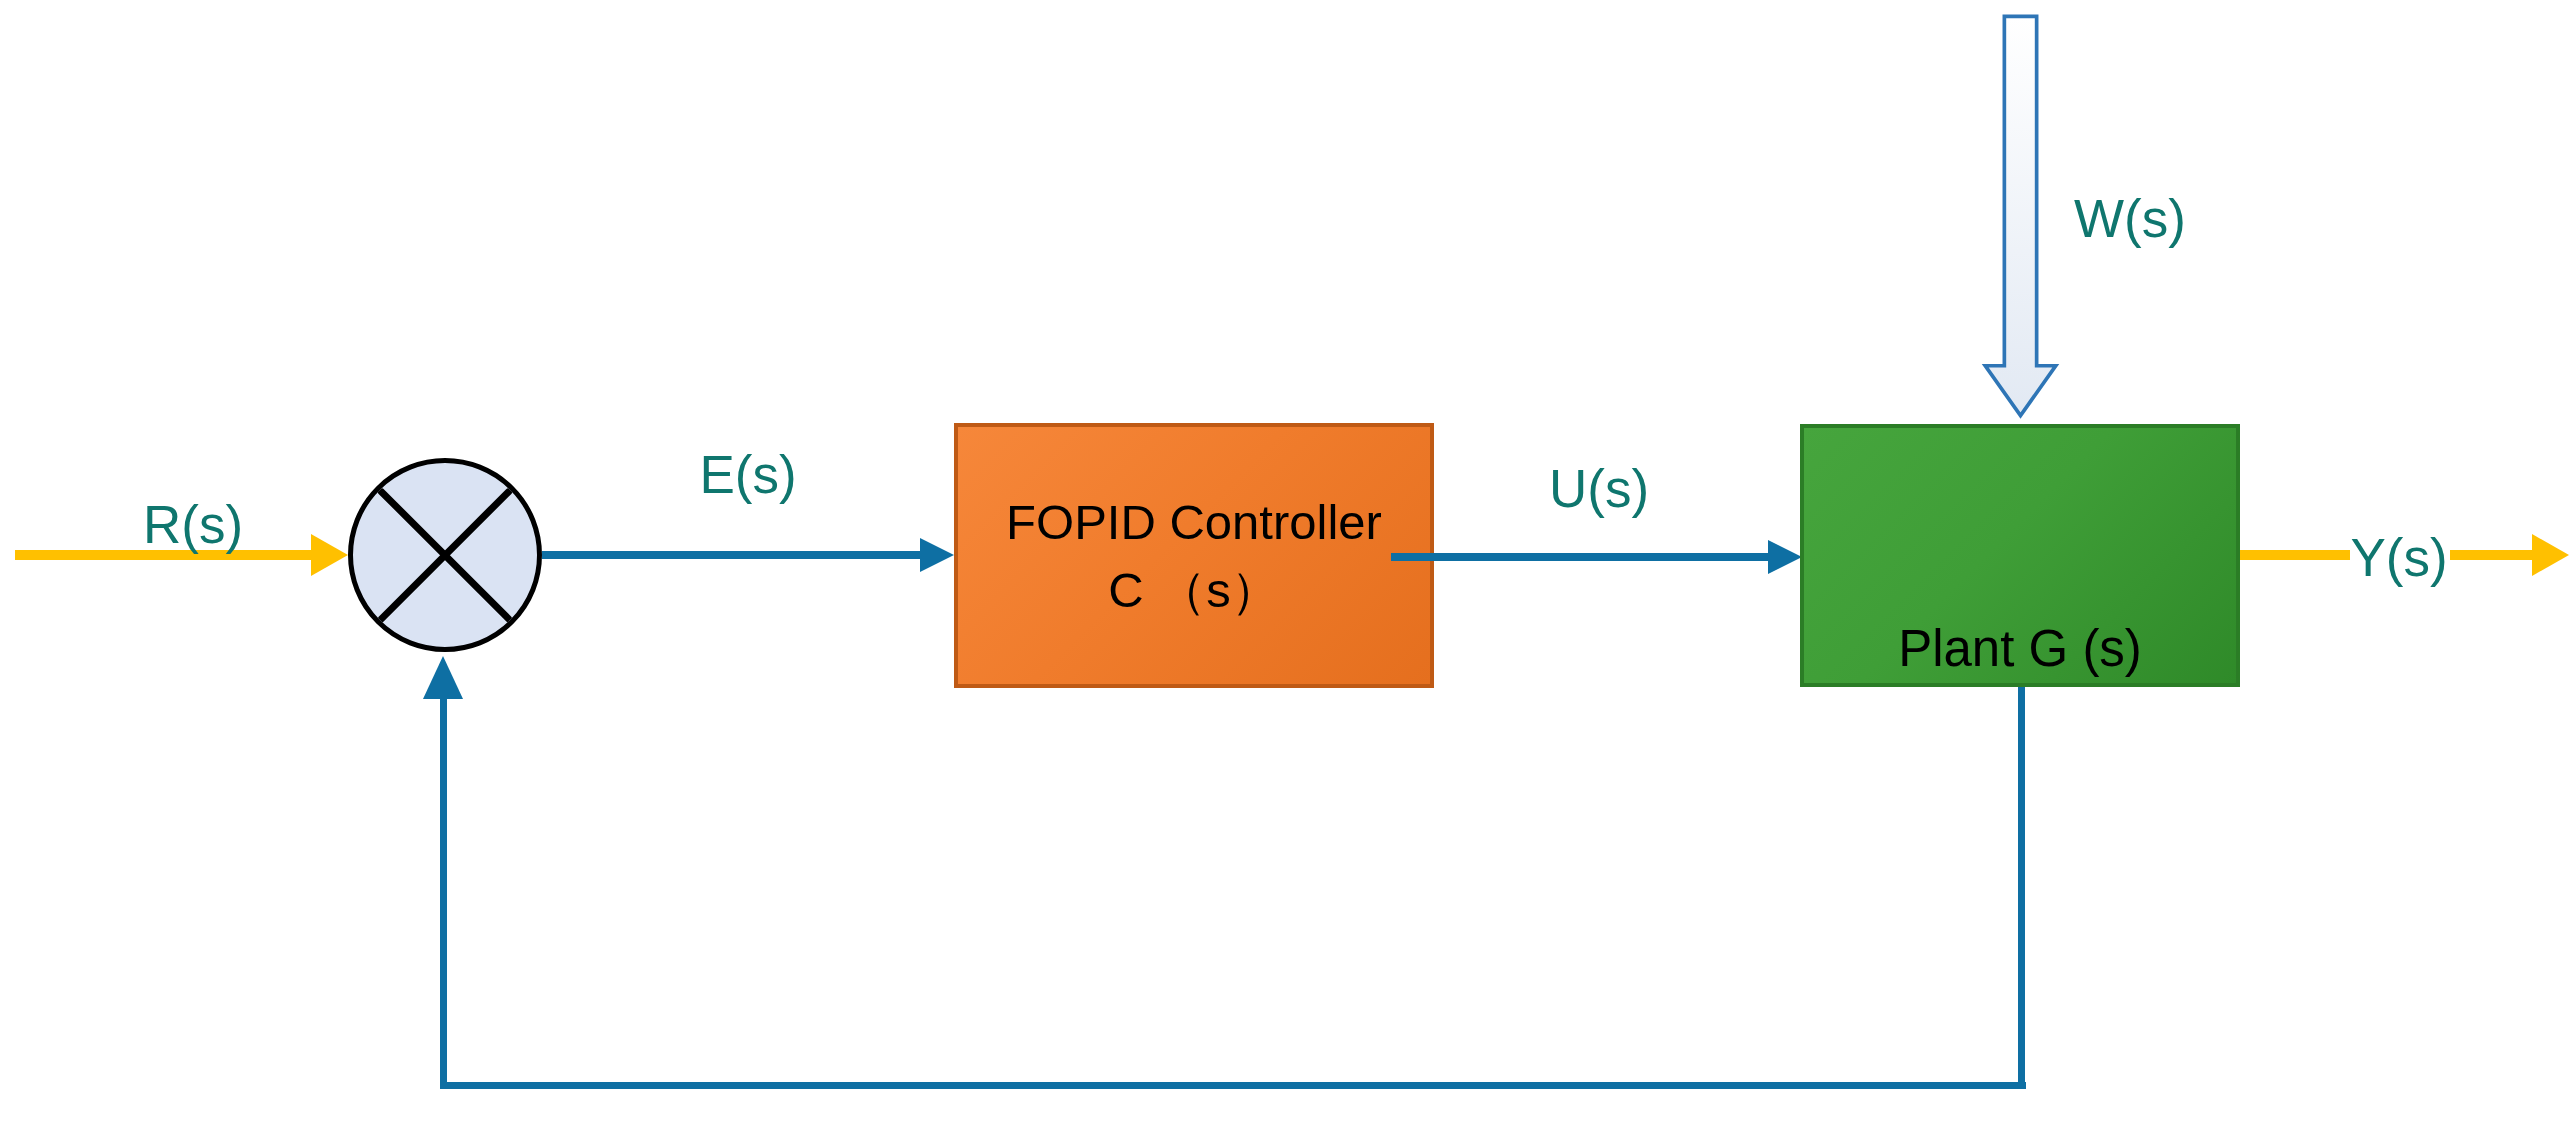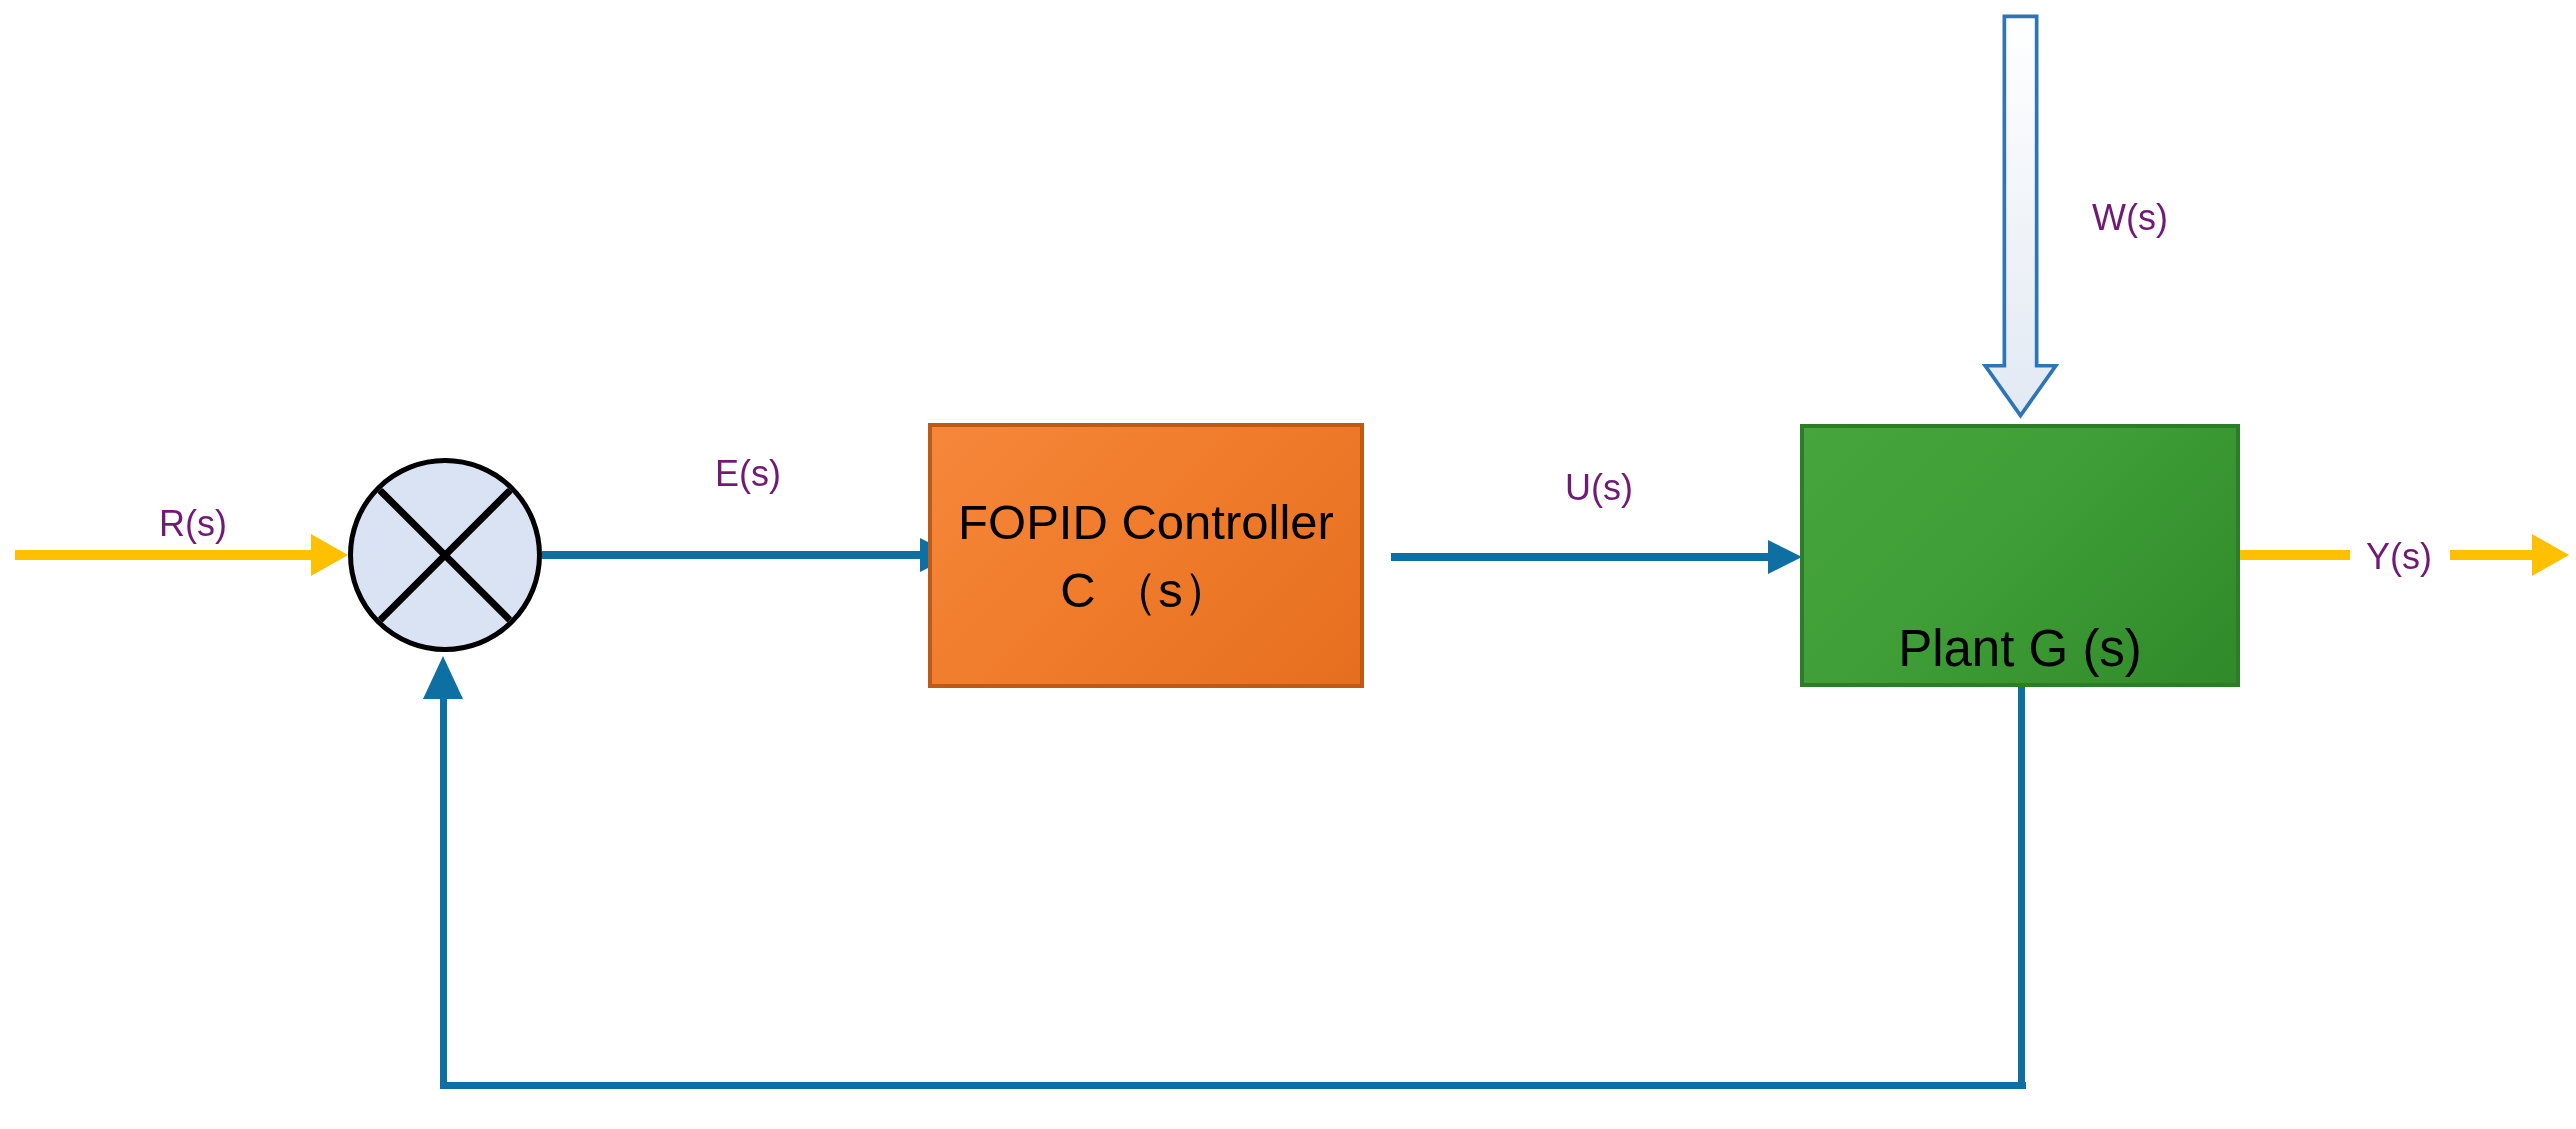--- a/index.html
+++ b/index.html
@@ -63,42 +63,42 @@
     display: flex;
     flex-direction: column;
     align-items: center;
     justify-content: center;
     text-align: center;
     font-size: 49px;
     line-height: 68px;
     color: #000;
   }
   .controller {
-    left: 928px; top: 423px;
-    width: 436px; height: 265px;
+    left: 954px; top: 423px;
+    width: 480px; height: 265px;
     background: linear-gradient(135deg, #F6873A 0%, #F07C2C 45%, #E56F1E 100%);
     border: 4.4px solid #BF5A15;
     justify-content: center;
   }
   .plant {
     left: 1800px; top: 424px;
     width: 440px; height: 263px;
     background: linear-gradient(135deg, #46A53D 0%, #3F9E37 45%, #2F8A29 100%);
     border: 4.4px solid #2B7D26;
     font-size: 51px;
     justify-content: flex-end;
   }
 
   
   .sig-label {
     position: absolute;
     transform: translate(-50%, -50%);
-    font-size: 36px;
+    font-size: 53px;
     white-space: nowrap;
-    color: #701a75;
+    color: #0f766e;
   }
   .lbl-r { left: 193px;  top: 491px; margin-top: 33px; }
   .lbl-e { left: 748px; top: 474px; }
   .lbl-u { left: 1599px; top: 488px; }
   .lbl-w { left: 2130px; top: 218px; }
   .lbl-y { left: 2399px; top: 557px; }
 
   
   .w-arrow { position: absolute; left: 1975px; top: 13.2px; }
 </style>

